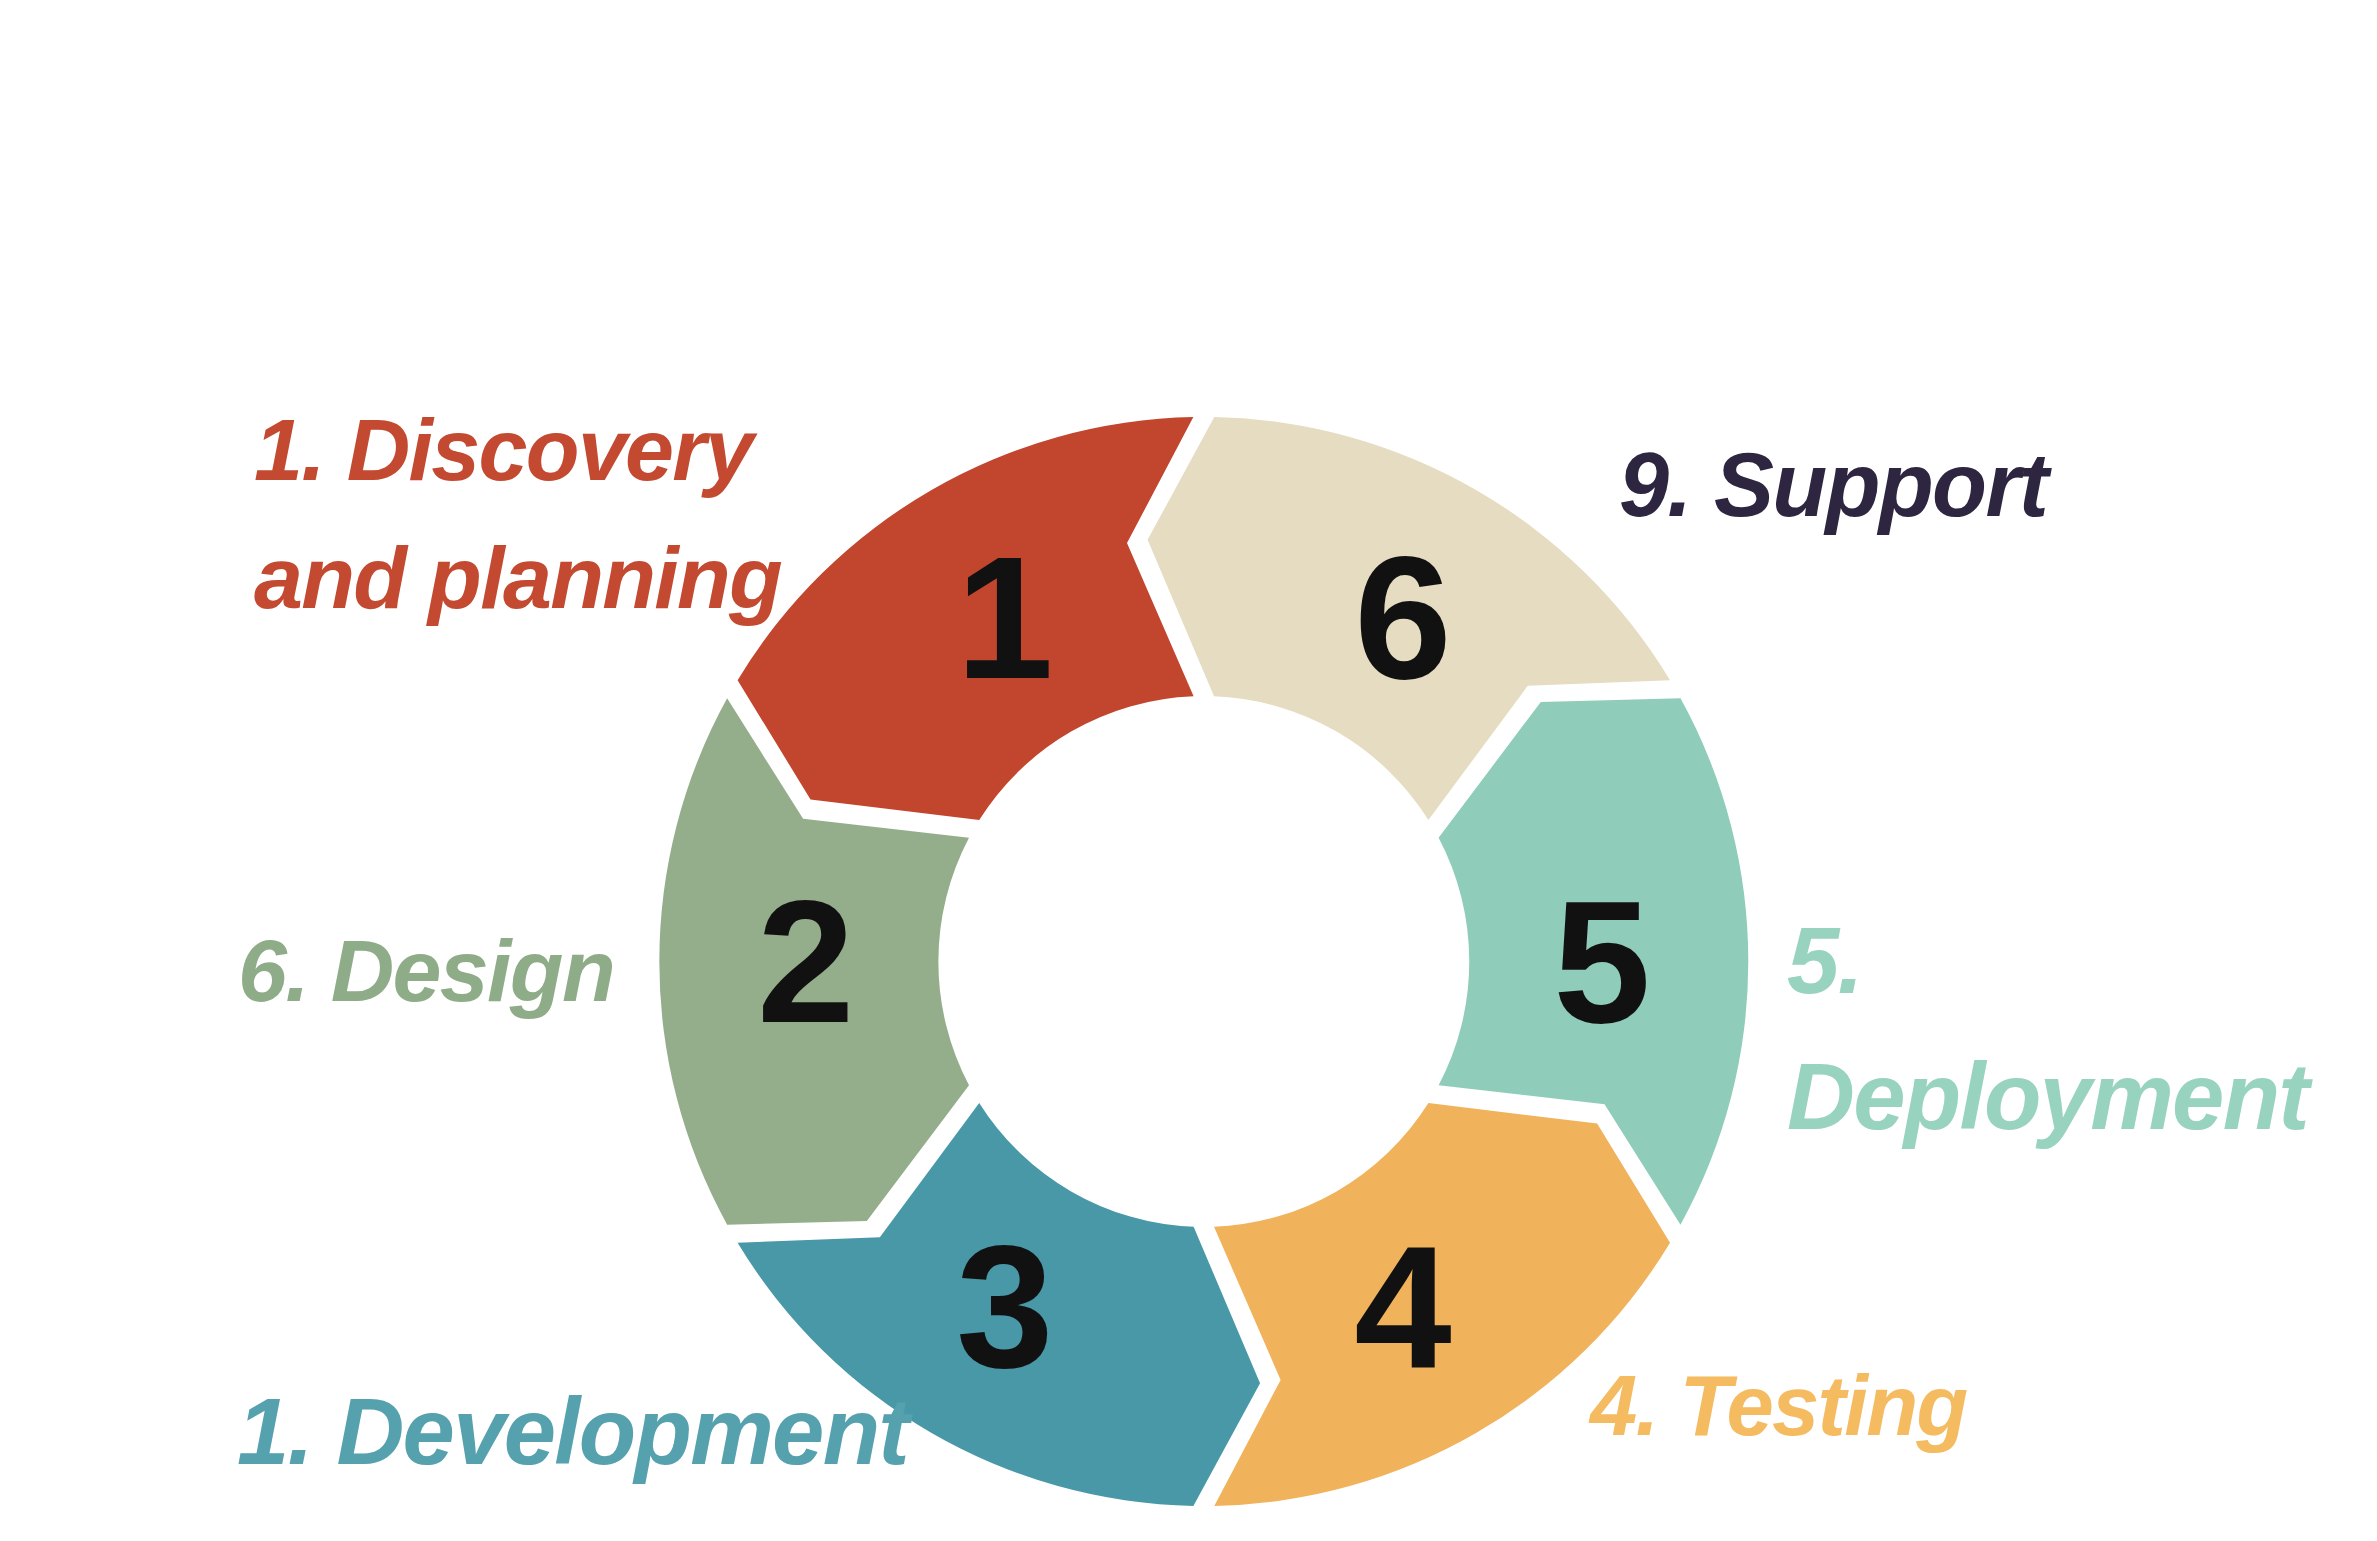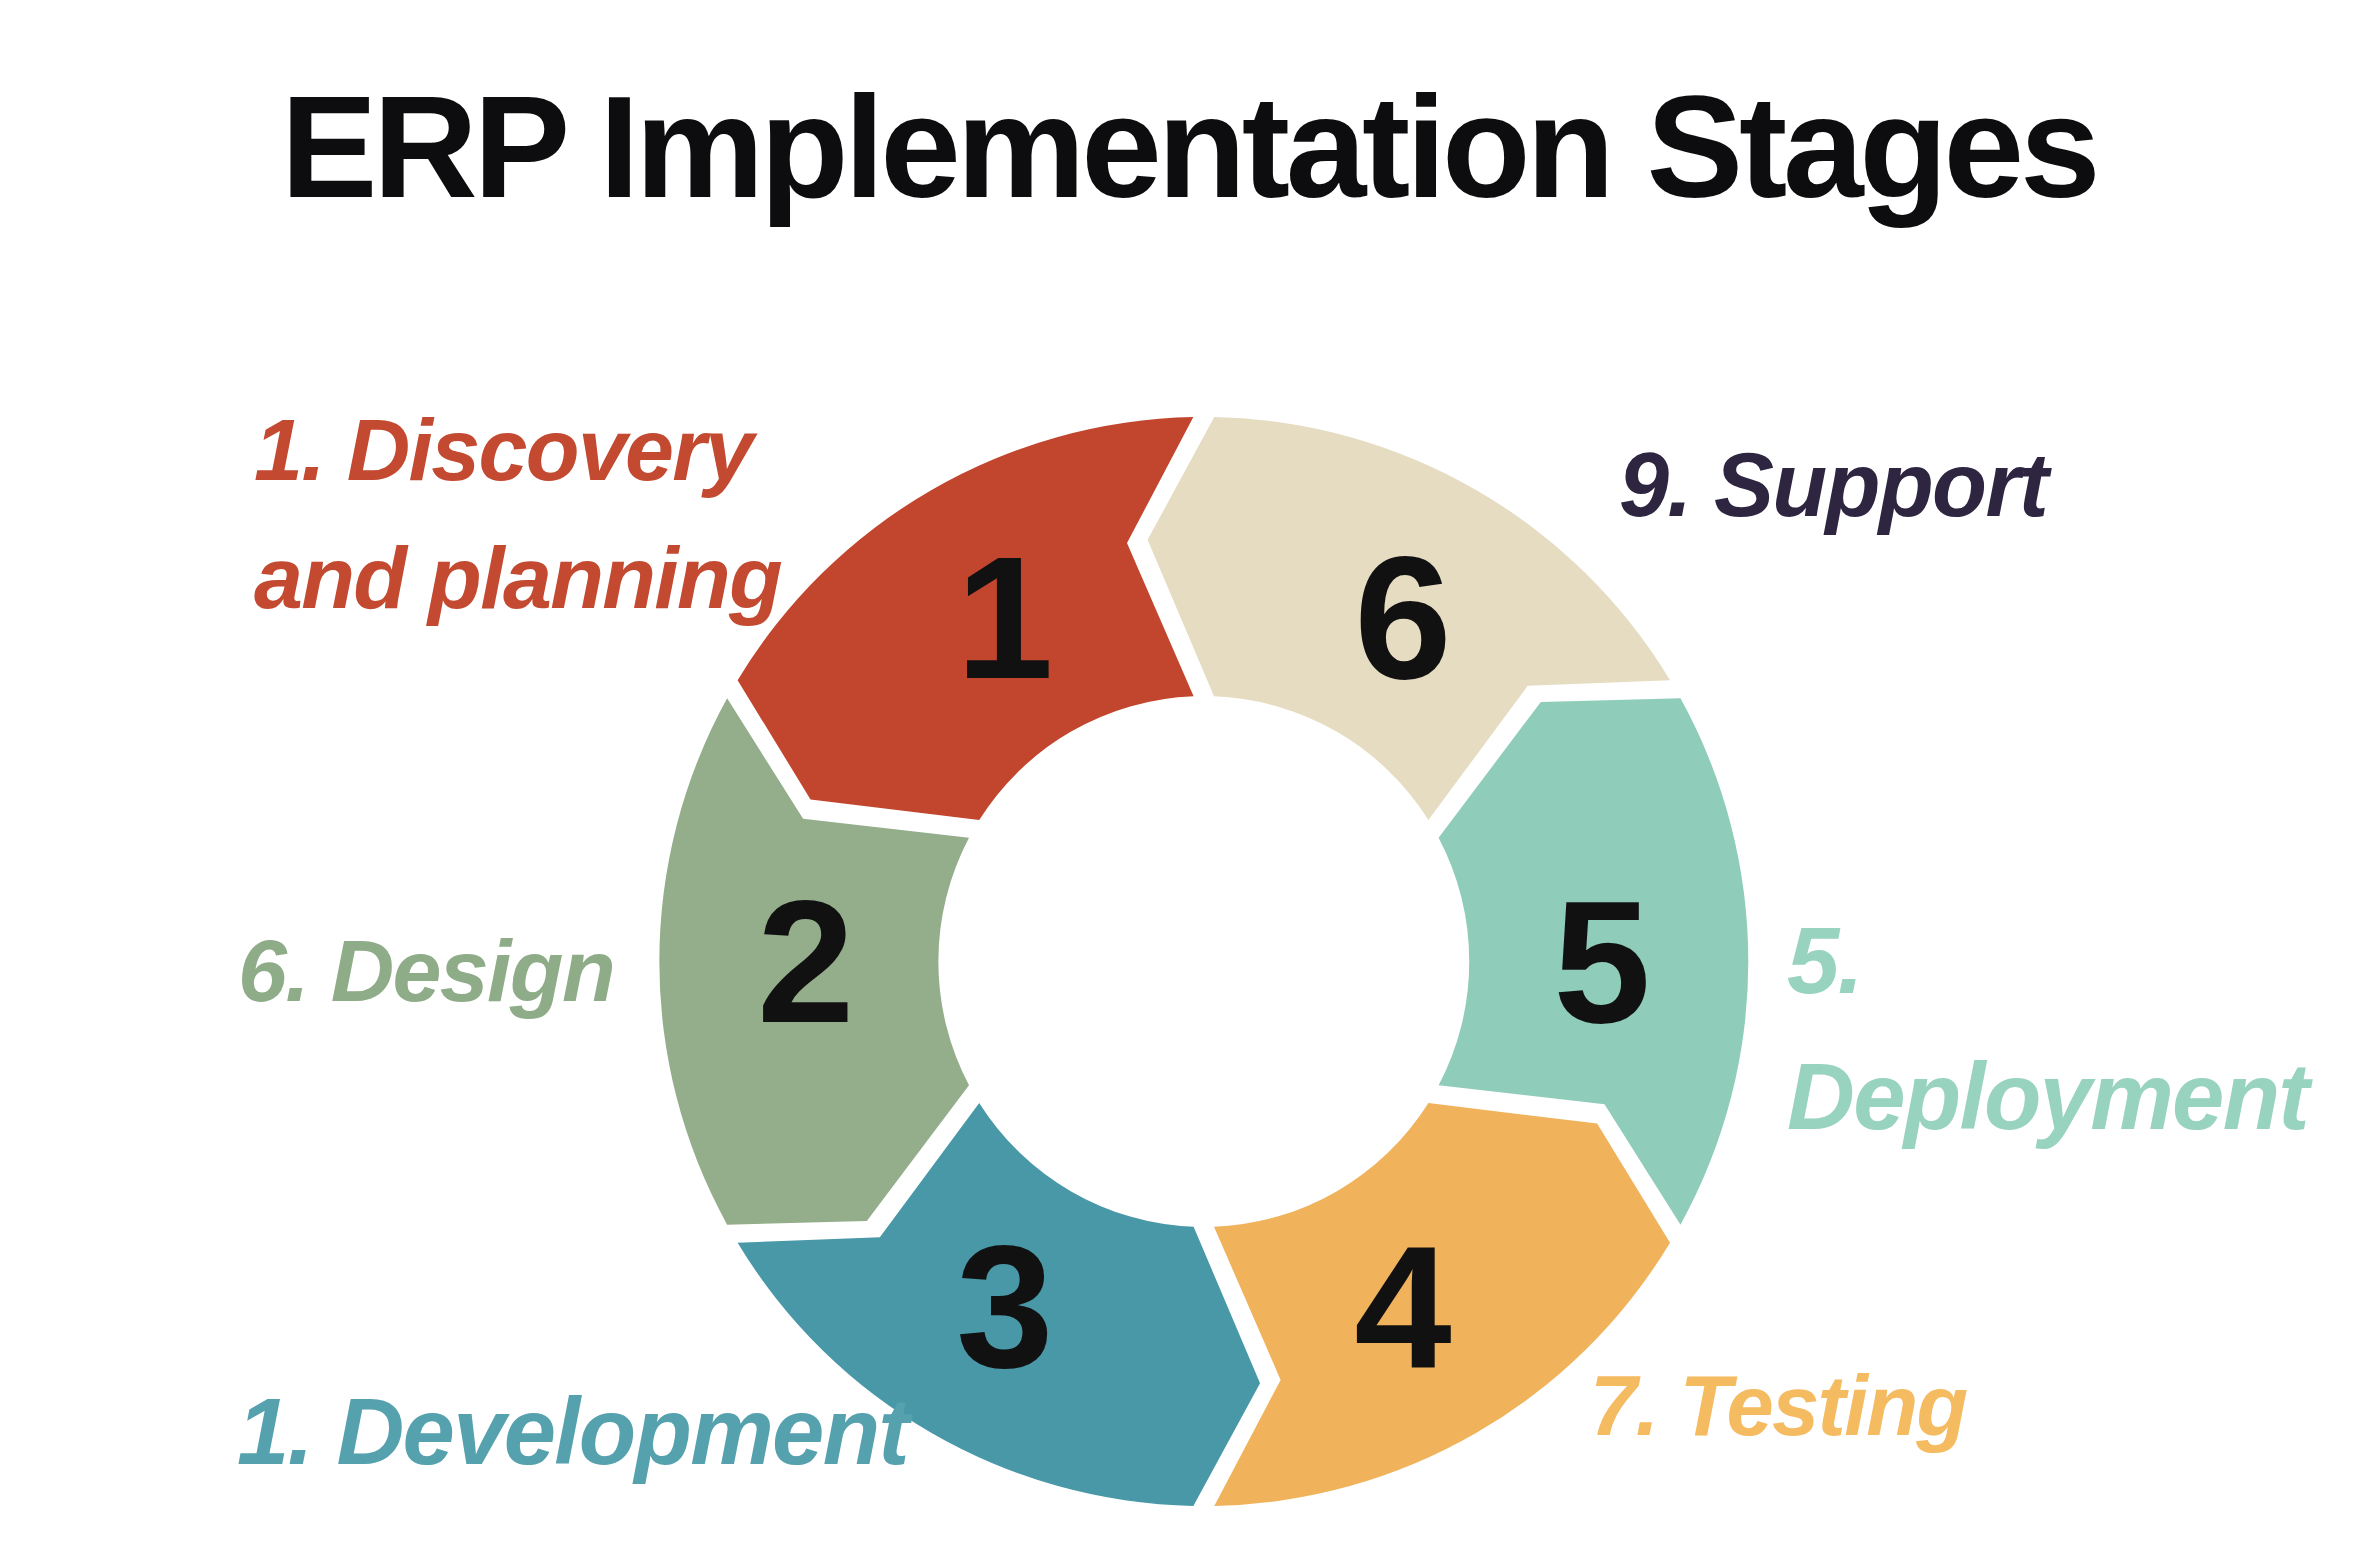--- a/index.html
+++ b/index.html
@@ -46,39 +46,38 @@
     line-height: 1.45;
     white-space: pre-line;
     font-style: italic;
   }
 </style>
 </head>
 <body>
 
 <div class="canvas">
 
-  <div class="page-title" style="color: rgb(13, 13, 15);">ERP Implementation Stages</div>
 
   <svg class="cycle-svg" viewBox="0 0 2794 1811" xmlns="http://www.w3.org/2000/svg">
       <path d="M 1402.7 490.1 A 640 640 0 0 0 867.0 799.4 L 952.7 939.5 L 1151.0 963.7 A 312 312 0 0 1 1403.0 818.2 L 1324.7 638.2 Z" fill="#C2452E"></path>
       <text x="1181.0" y="724.7" class="seg-num" fill="#111111">1</text>
       <path d="M 854.7 820.7 A 640 640 0 0 0 854.7 1439.3 L 1018.9 1435.1 L 1139.0 1275.5 A 312 312 0 0 1 1139.0 984.5 L 944.0 962.3 Z" fill="#94AE8C"></path>
       <text x="947.0" y="1130.0" class="seg-num" fill="#111111">2</text>
       <path d="M 867.0 1460.6 A 640 640 0 0 0 1402.7 1769.9 L 1481.1 1625.6 L 1403.0 1441.8 A 312 312 0 0 1 1151.0 1296.3 L 1034.2 1454.1 Z" fill="#4898A8"></path>
       <text x="1181.0" y="1535.3" class="seg-num" fill="#111111">3</text>
       <path d="M 1427.3 1769.9 A 640 640 0 0 0 1963.0 1460.6 L 1877.3 1320.5 L 1679.0 1296.3 A 312 312 0 0 1 1427.0 1441.8 L 1505.3 1621.8 Z" fill="#F0B25A"></path>
       <text x="1649.0" y="1535.3" class="seg-num" fill="#111111">4</text>
       <path d="M 1975.3 1439.3 A 640 640 0 0 0 1975.3 820.7 L 1811.1 824.9 L 1691.0 984.5 A 312 312 0 0 1 1691.0 1275.5 L 1886.0 1297.7 Z" fill="#8FCDBA"></path>
       <text x="1883.0" y="1130.0" class="seg-num" fill="#111111">5</text>
       <path d="M 1963.0 799.4 A 640 640 0 0 0 1427.3 490.1 L 1348.9 634.4 L 1427.0 818.2 A 312 312 0 0 1 1679.0 963.7 L 1795.8 805.9 Z" fill="#E5DCC2"></path>
       <text x="1649.0" y="724.7" class="seg-num" fill="#111111">6</text>
     </svg>
 
   <div class="stage-label" style="left: 254px; top: 386px; color: rgb(195, 74, 49); font-size: 88px;">1. Discovery
 and planning</div>
   <div class="stage-label" style="left: 238px; top: 907px; color: rgb(143, 172, 136); font-size: 88px;">6. Design</div>
   <div class="stage-label" style="left: 237px; top: 1364px; color: rgb(85, 161, 174); font-size: 94px;">1. Development</div>
-  <div class="stage-label" style="left: 1590px; top: 1344px; color: rgb(244, 187, 97); font-size: 85px;">7. Testing</div>
+  <div class="stage-label" style="left: 1590px; top: 1344px; color: rgb(244, 187, 97); font-size: 85px;">4. Testing</div>
   <div class="stage-label" style="left: 1787px; top: 893px; color: rgb(151, 211, 191); font-size: 94px;">5. Deployment</div>
   <div class="stage-label" style="left: 1619px; top: 420px; color: rgb(46, 38, 64); font-size: 90px;">9. Support</div>
 
 </div>
 
 
 </body></html>

